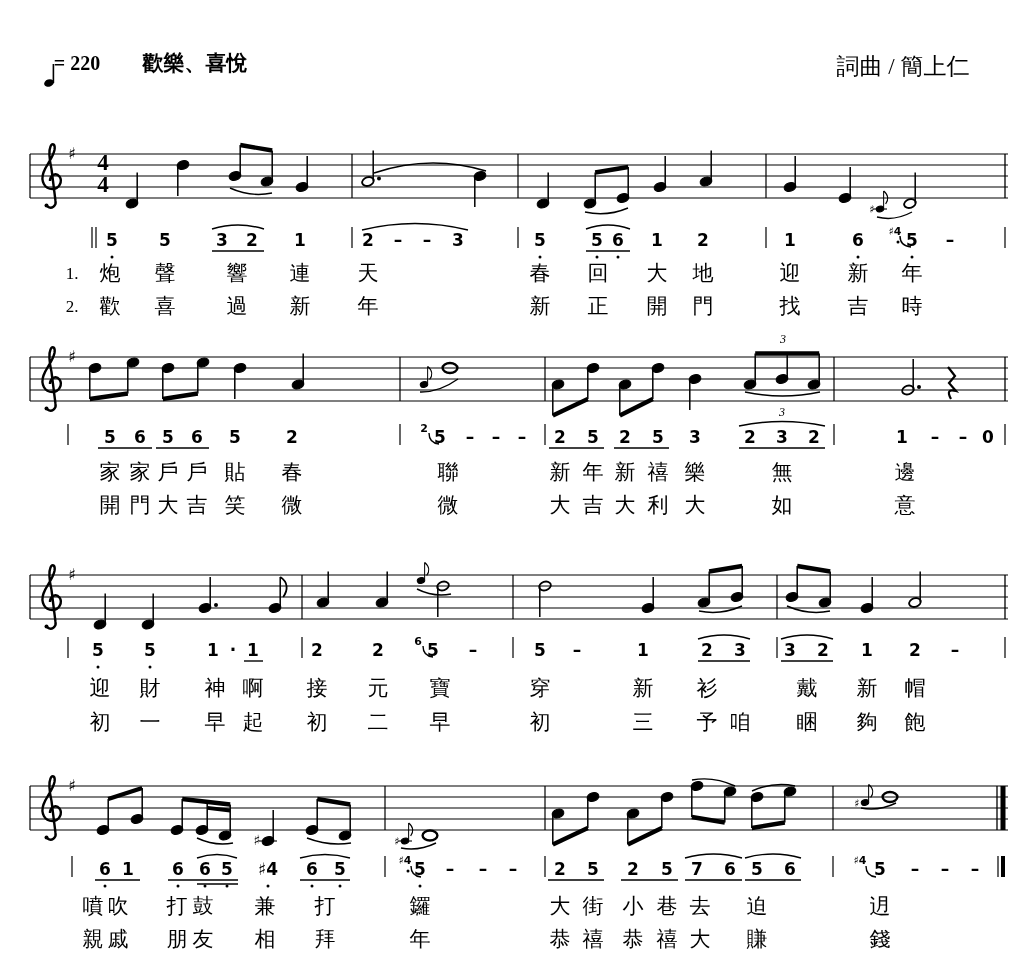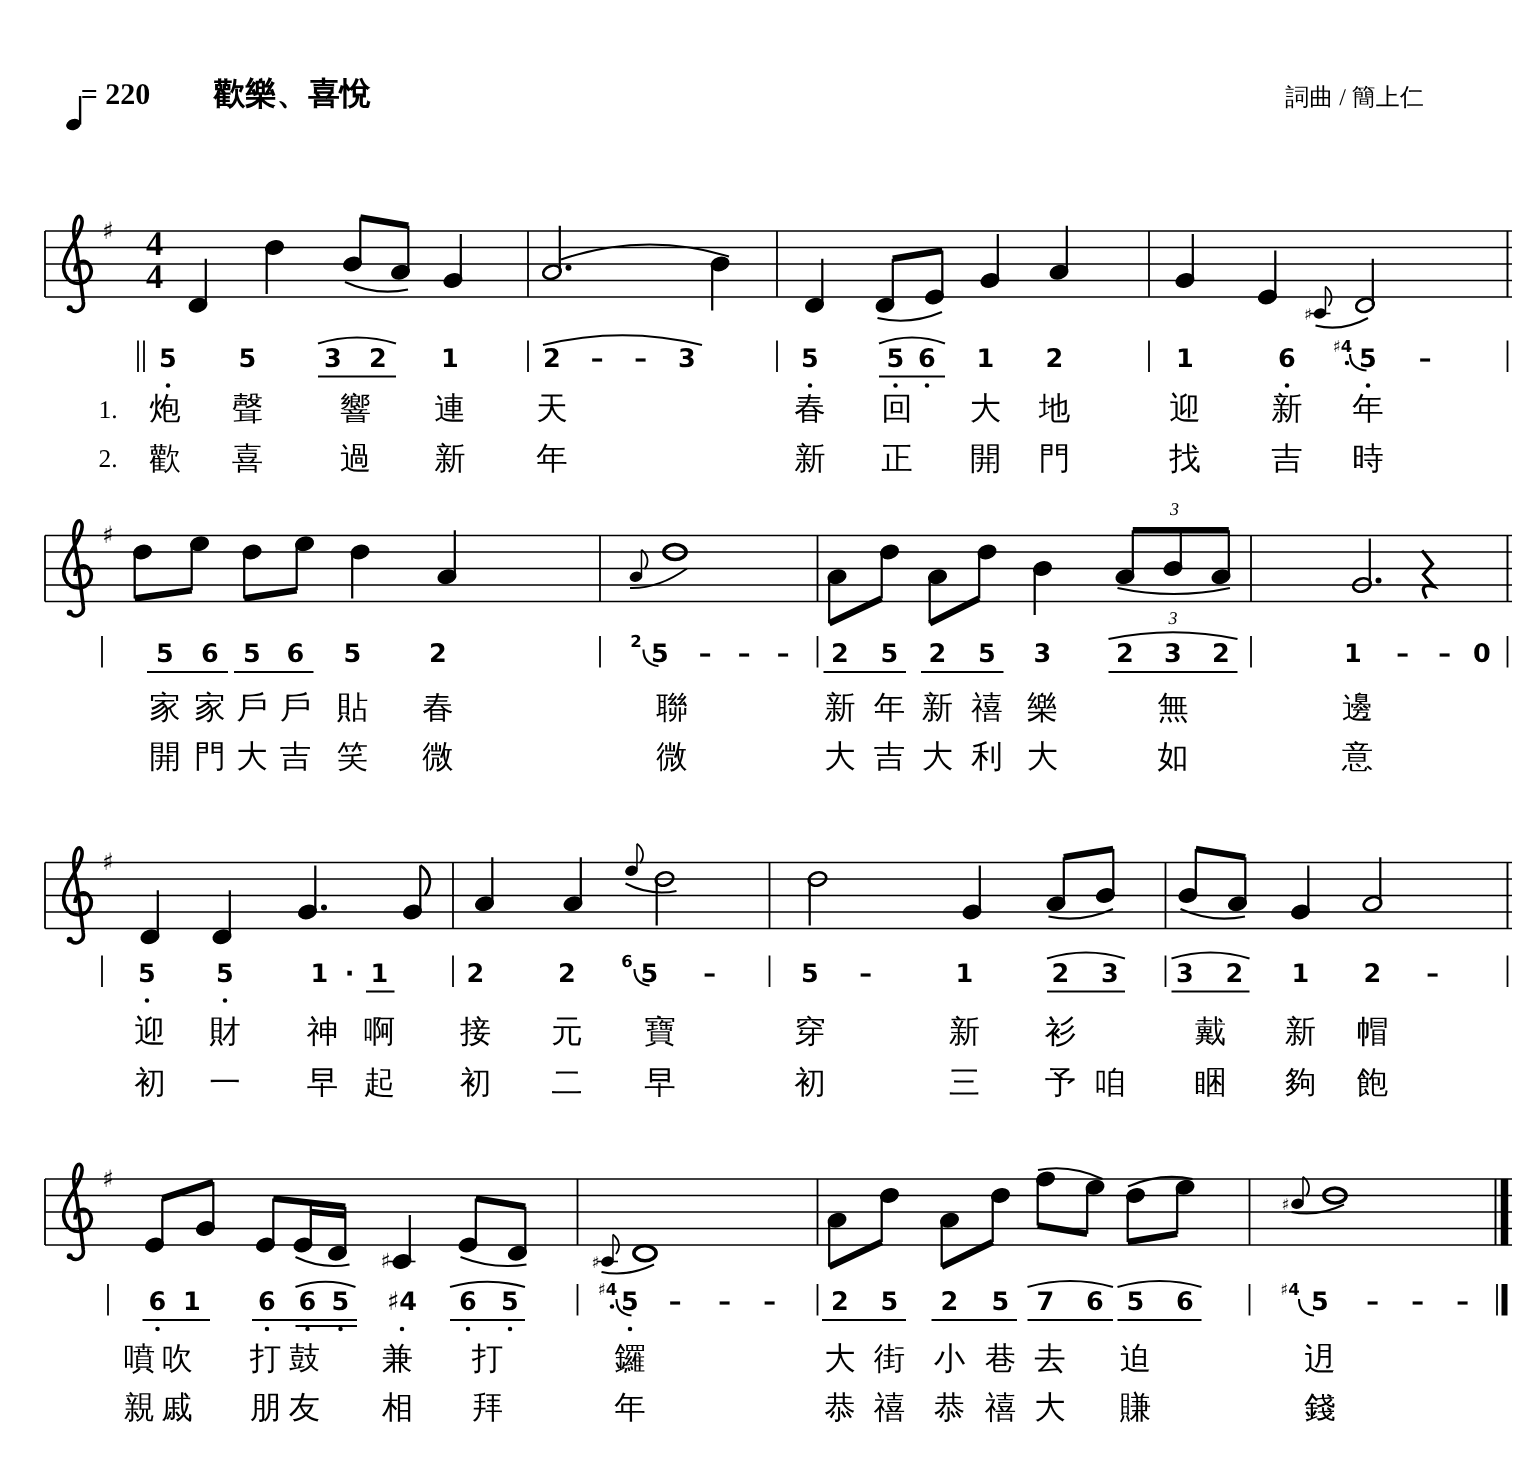--- a/index.html
+++ b/index.html
@@ -2,21 +2,21 @@
 <html><head>
 <meta charset="utf-8">
 <style>
   html,body{margin:0;padding:0;background:#fff;}
   .page{position:relative;width:1016px;height:979px;background:#fff;color:#000;
         font-family:"Liberation Serif",serif;overflow:hidden;}
   .abs{position:absolute;transform:translate(-50%,-50%);white-space:nowrap;line-height:1;}
   .title{font-size:42px;font-weight:bold;letter-spacing:8px;}
   .tempo-eq{font-size:20px;font-weight:bold;font-family:"Liberation Serif",serif;}
   .mood{font-size:21px;font-weight:bold;}
-  .credit{font-size:16px;}
+  .credit{font-size:23px;}
   .jt{font-family:"DejaVu Sans",sans-serif;font-size:17px;font-weight:bold;}
   .jt.sm{font-size:11px;}
   .lyr{font-size:21px;}
   .vn{font-size:17px;}
   .lbl{font-family:"Liberation Serif",serif;font-style:italic;font-size:12px;}
   svg{position:absolute;left:0;top:0;}
 </style>
 </head>
 <body>
 

